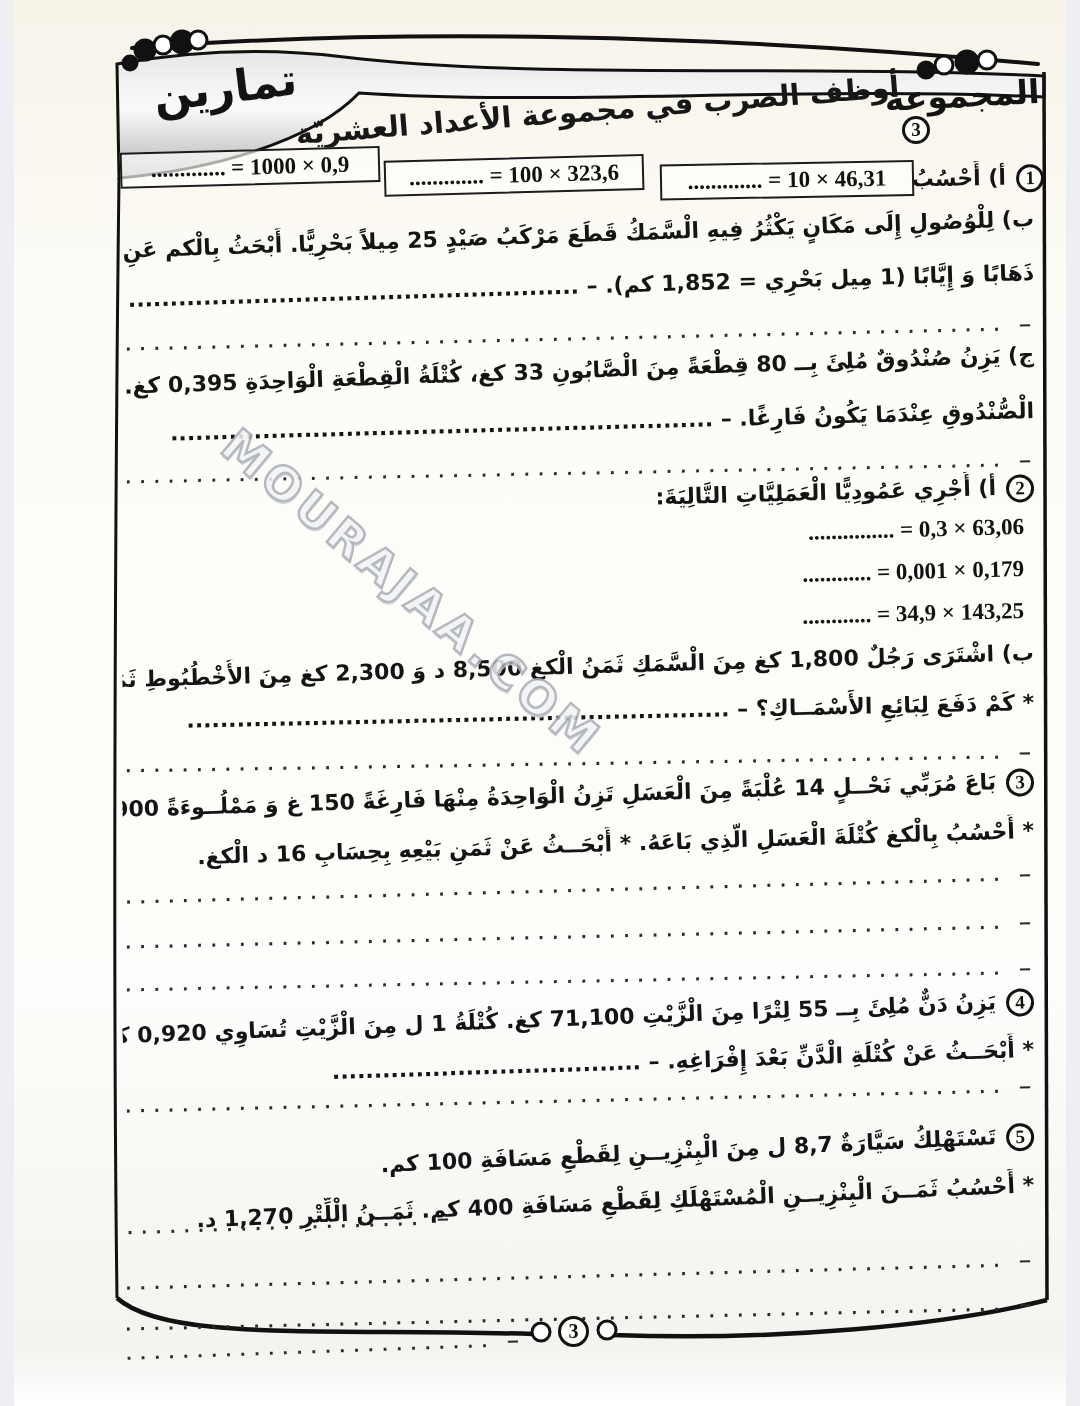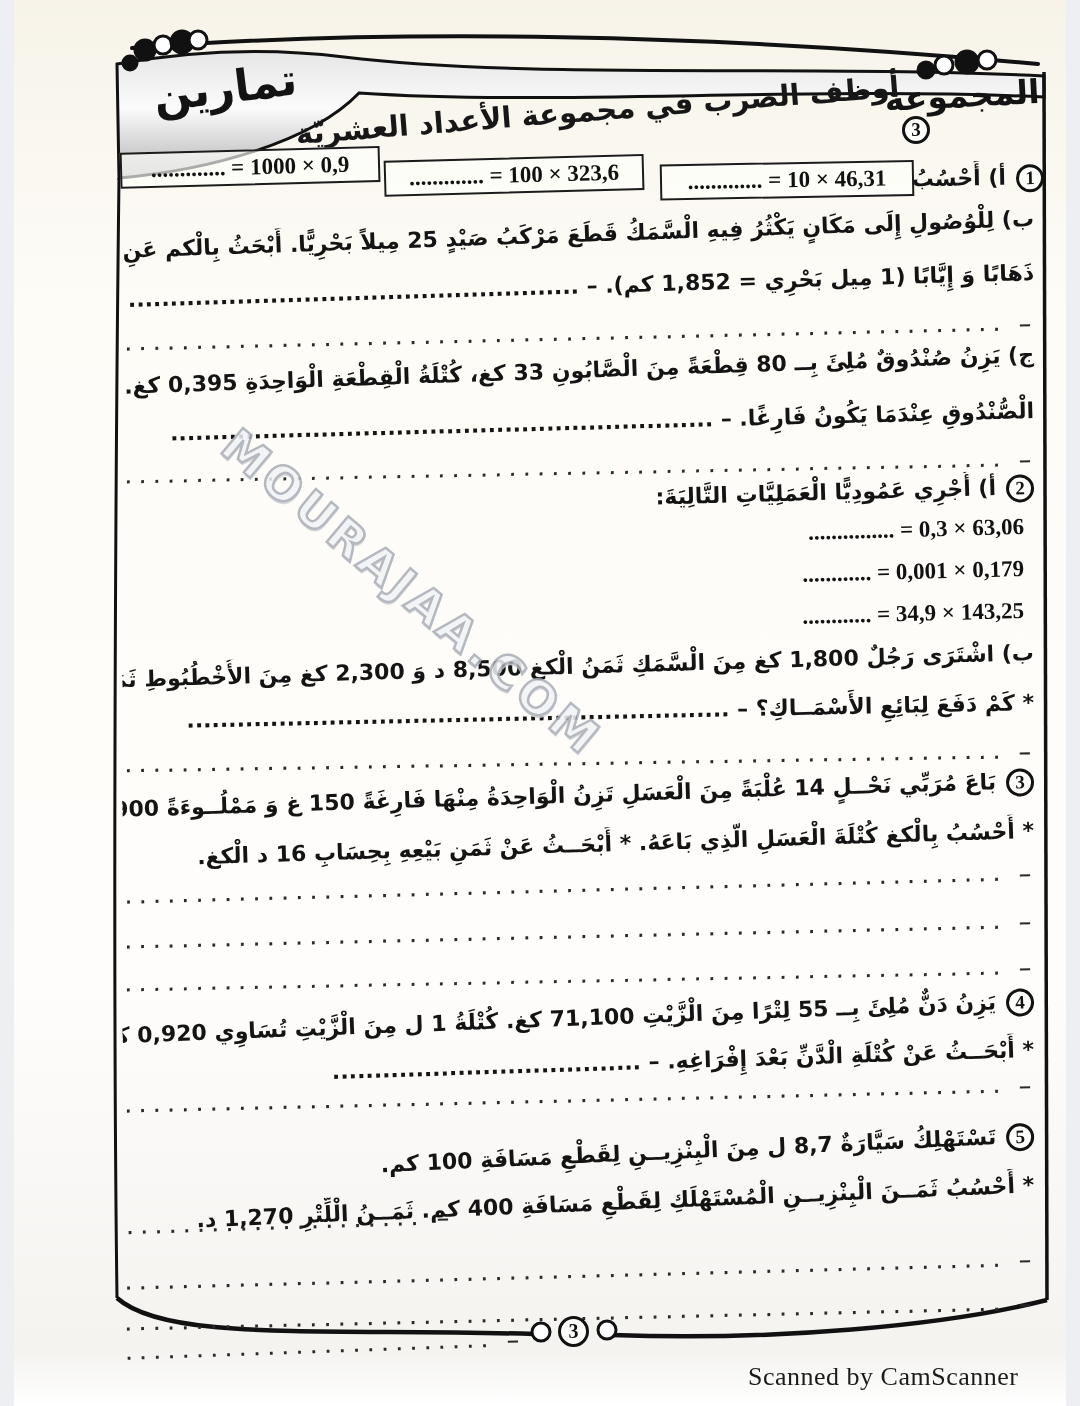--- a/index.html
+++ b/index.html
@@ -165,15 +165,14 @@
   </div>
   <div class="line" style="top:1164px;padding-right:100px;transform:rotate(-2.4deg);">* أَحْسُبُ ثَمَــنَ الْبِنْزِيــنِ الْمُسْتَهْلَكِ لِقَطْعِ مَسَافَةِ 400 كم. ثَمَــنُ الْلِّتْرِ 1,270 د.</div>
   <div class="dotline" style="top:1208px;width:330px;transform:rotate(-1.8deg);">– ..............................................................................................</div>
   <div class="dotline" style="top:1250px;transform:rotate(-1.5deg);">– ..............................................................................................</div>
   <div class="dotline" style="top:1294px;transform:rotate(-1.3deg);">– ..............................................................................................</div>
   <div class="dotline" style="top:1330px;left:108px;width:400px;transform:rotate(-2deg);">– ..............................................................................................</div>
 
   <div class="watermark">MOURAJAA.COM</div>
 
   <div class="badge pagenum">3</div>
-  <div class="credit">Scanned by CamScanner</div>
 
 </div>
 
 </body></html>

